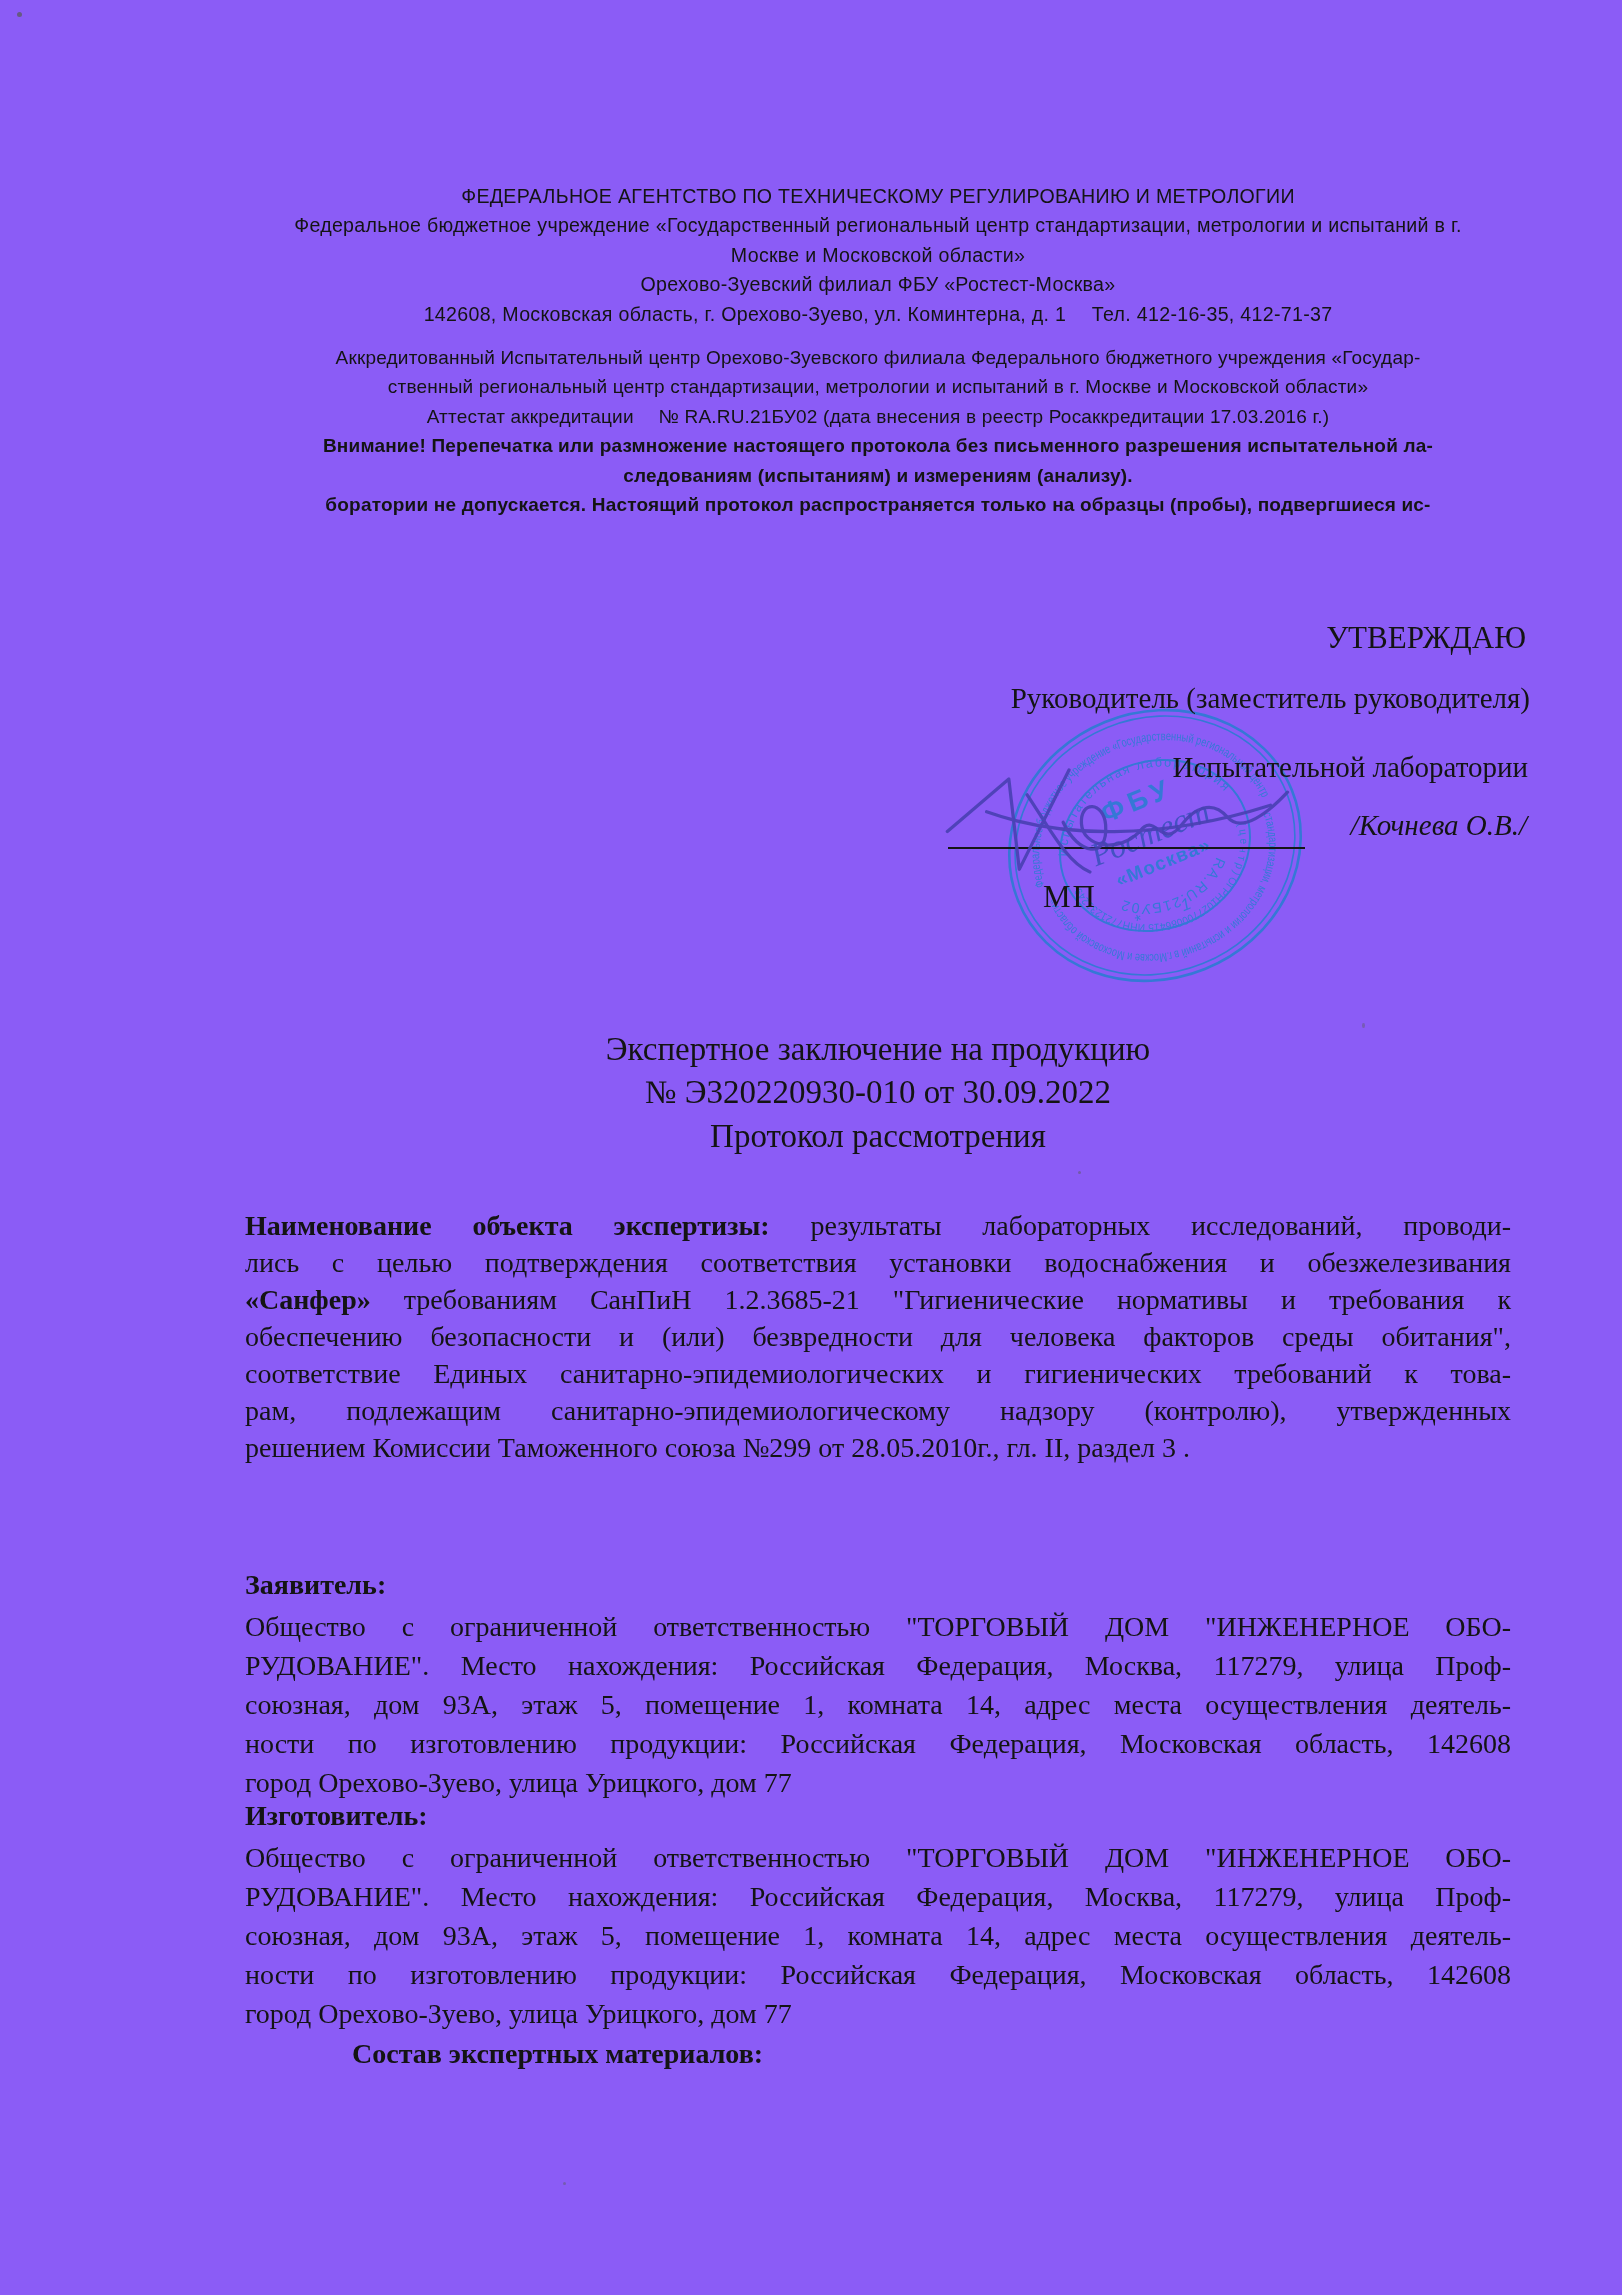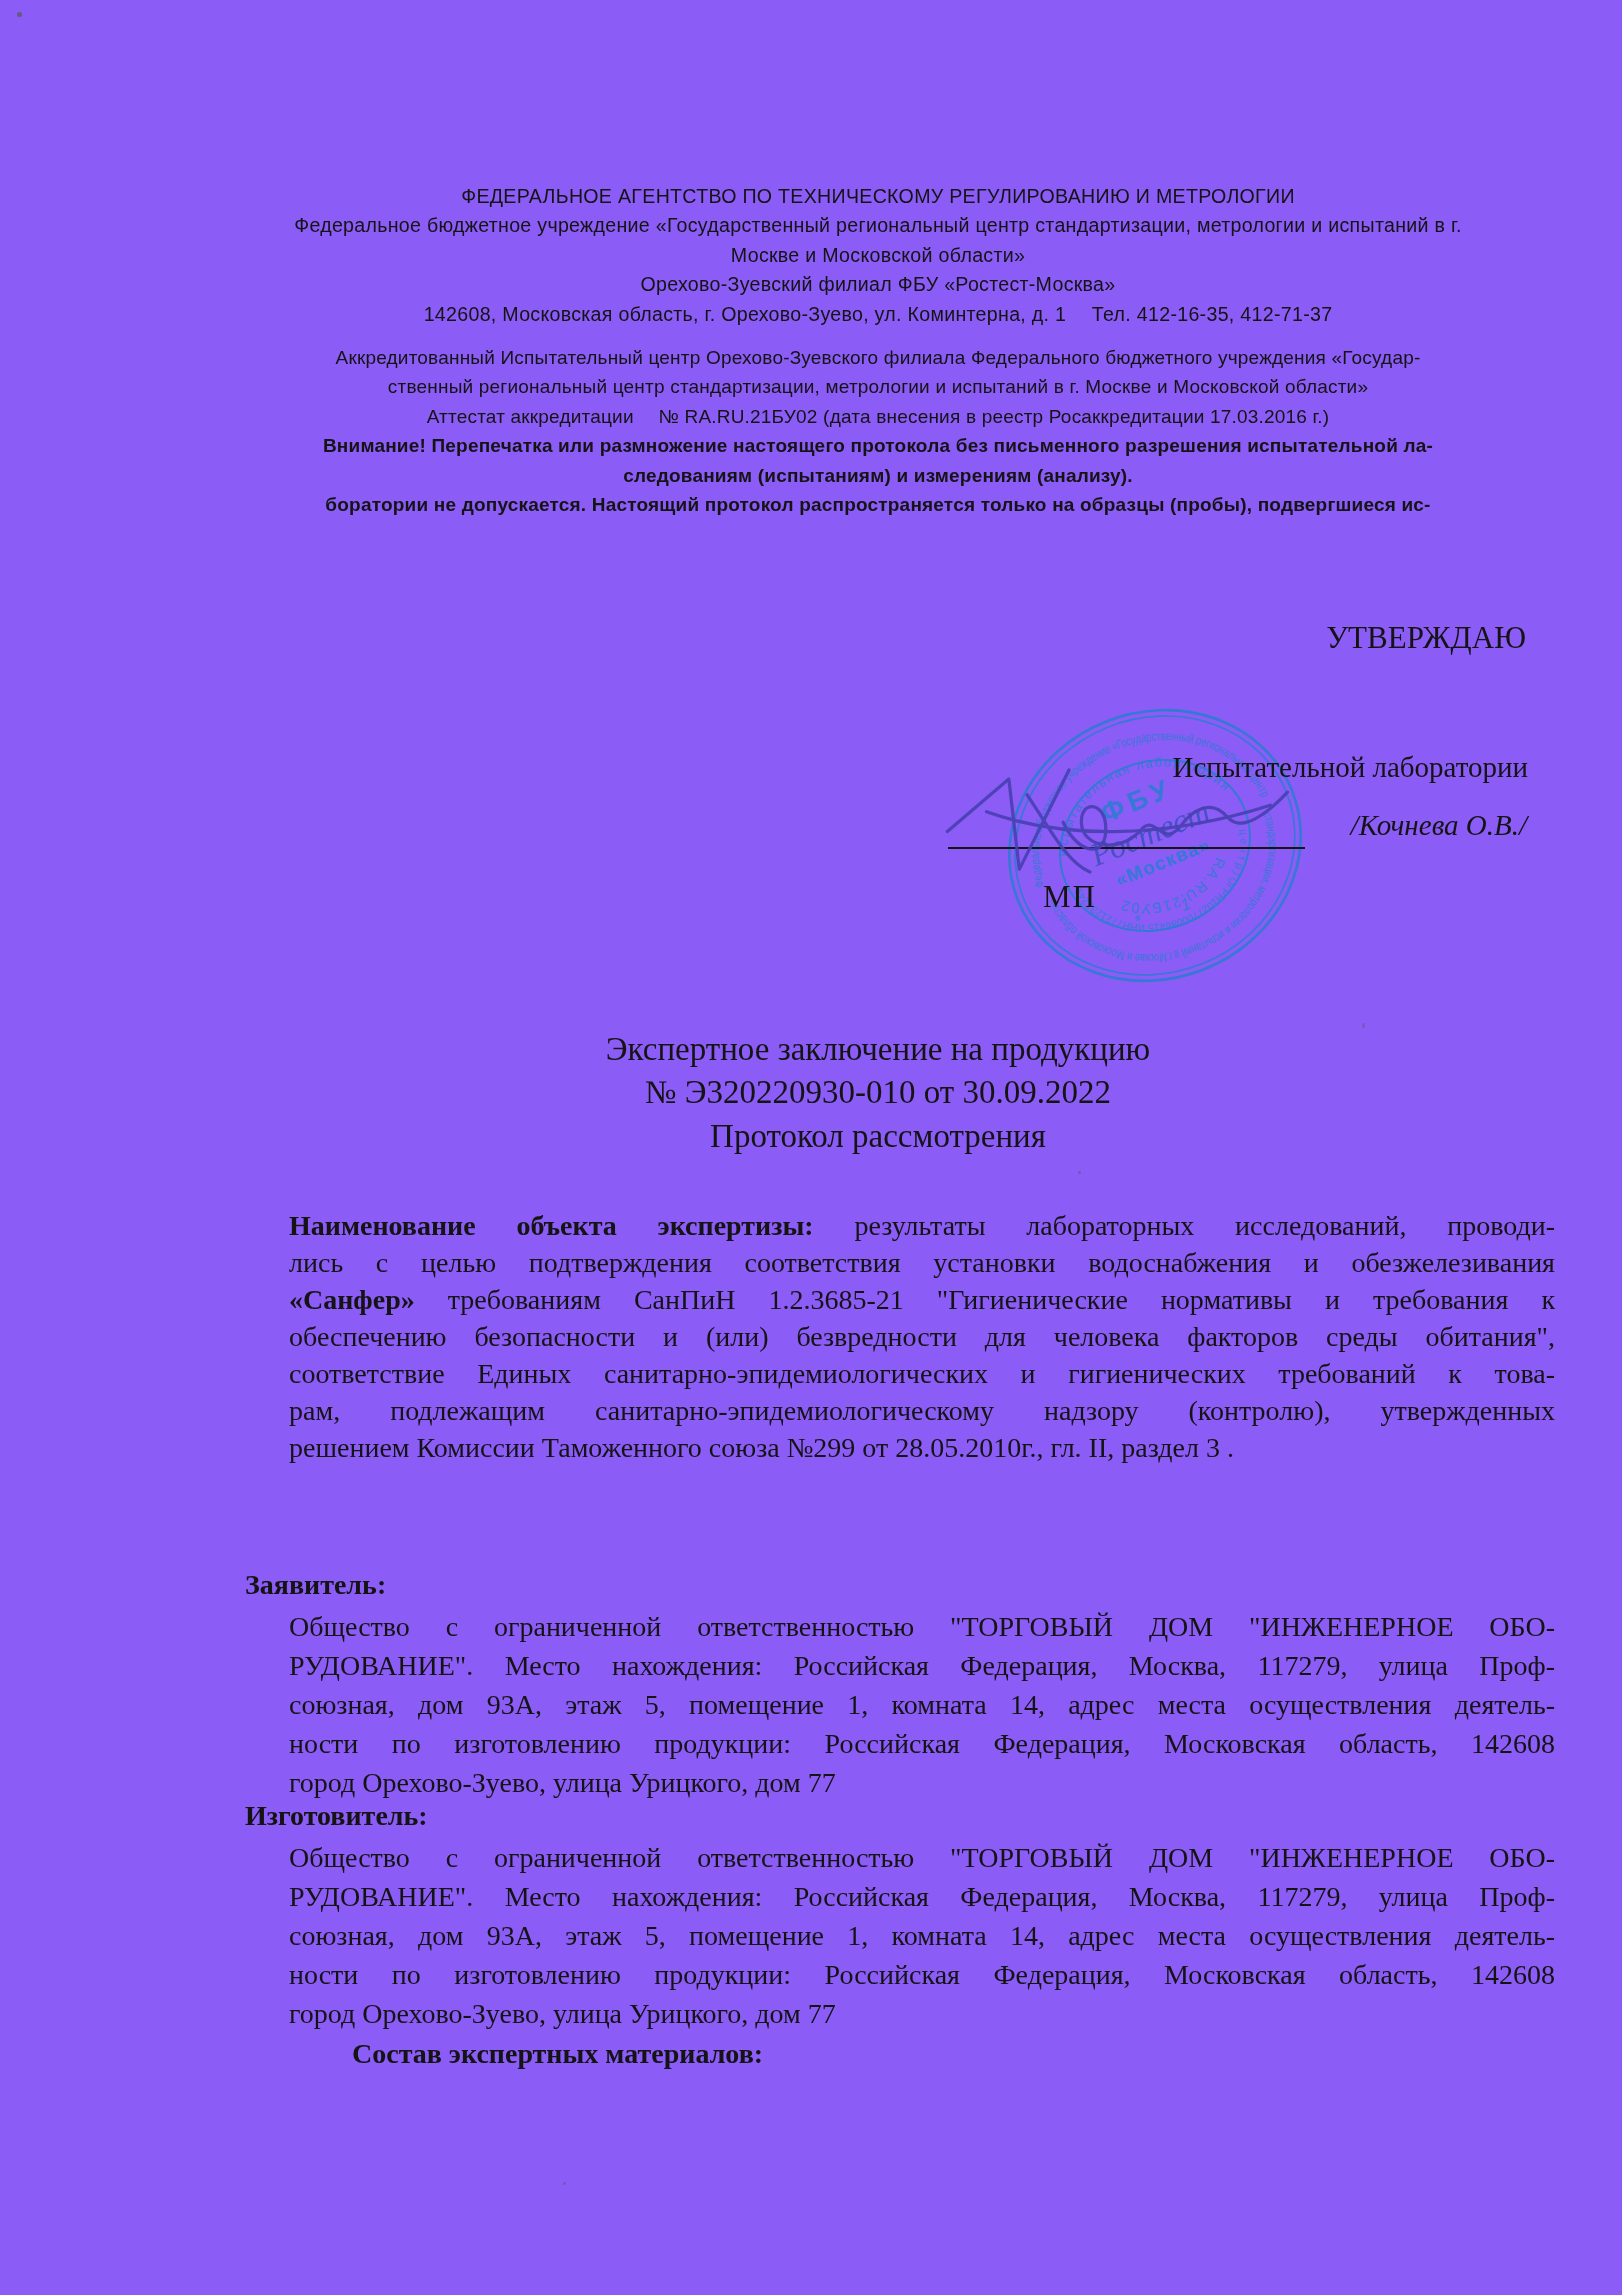--- a/index.html
+++ b/index.html
@@ -16,21 +16,21 @@
   .accred { top:343px; font-size:19px; line-height:29.4px; letter-spacing:0.2px; }
   .accred b, .letterhead b { font-weight:bold; }
   .rightblock { right:97px; text-align:right; white-space:nowrap; z-index:4; }
   .approve { top:620px; font-size:31px; }
   .headline { top:682px; font-size:29px; right:93px; }
   .lab { top:751px; font-size:29px; right:95px; }
   .signer { top:809px; font-size:29px; right:96px;font-style:italic; }
   .mp { left:1043px; top:879px; font-size:31px; letter-spacing:2px; z-index:4; }
   .sigline { left:948px; top:847px; width:357px; height:2px; background:#151515; z-index:3; }
   .title-l { font-size:33px; text-align:center; left:245px; width:1266px; z-index:2; }
-  .para { font-size:28px; line-height:37px; z-index:2;margin-left:44px; }
+  .para { font-size:28px; line-height:37px; z-index:2; }
   .para div { text-align:justify; text-align-last:justify; }
   .para div:last-child { text-align-last:left; }
   .objpara { top:1207px; }
   .applpara { top:1607px; line-height:39px; }
   .manupara { top:1838px; line-height:39px; }
   .seclabel { font-size:28px; font-weight:bold; left:245px; z-index:2; }
   .materials { top:2108px; font-size:28px; line-height:47px; z-index:2; }
   .materials div { text-align:left; }
   .stamp { left:1002px; top:707px; width:306px; height:277px; z-index:1; opacity:.93; }
   .signature { left:929px; top:732px; width:386px; height:157px; z-index:5; }
@@ -59,20 +59,21 @@
   <div class="abs col center sans accred">
       <div><span>Аккредитованный Испытательный центр Орехово-Зуевского филиала Федерального бюджетного учреждения «Государ-</span></div>
       <div><span>ственный региональный центр стандартизации, метрологии и испытаний в г. Москве и Московской области»</span></div>
       <div><span>Аттестат аккредитации  № RA.RU.21БУ02 (дата внесения в реестр Росаккредитации 17.03.2016 г.)</span></div>
       <div><b>Внимание! Перепечатка или размножение настоящего протокола без письменного разрешения испытательной ла-</b></div>
       <div><b>следованиям (испытаниям) и измерениям (анализу).</b></div>
       <div><b>боратории не допускается. Настоящий протокол распространяется только на образцы (пробы), подвергшиеся ис-</b></div>
     </div>
 
   <div class="abs rightblock approve">УТВЕРЖДАЮ</div>
+  <div class="abs rightblock headline">Руководитель (заместитель руководителя)</div>
   <div class="abs rightblock lab">Испытательной лаборатории</div>
   <div class="abs sigline"></div>
   <div class="abs rightblock signer">/Кочнева О.В./</div>
   <div class="abs mp">МП</div>
 
   <svg class="abs stamp" viewBox="0 0 468 424">
     <defs>
       <path id="arcOutTop" d="M 54 212 A 180 158 0 0 1 414 212"></path>
       <path id="arcOutBot" d="M 406 226 A 172 150 0 0 1 62 226"></path>
       <path id="arcInTop" d="M 98 210 A 136 116 0 0 1 370 210"></path>

